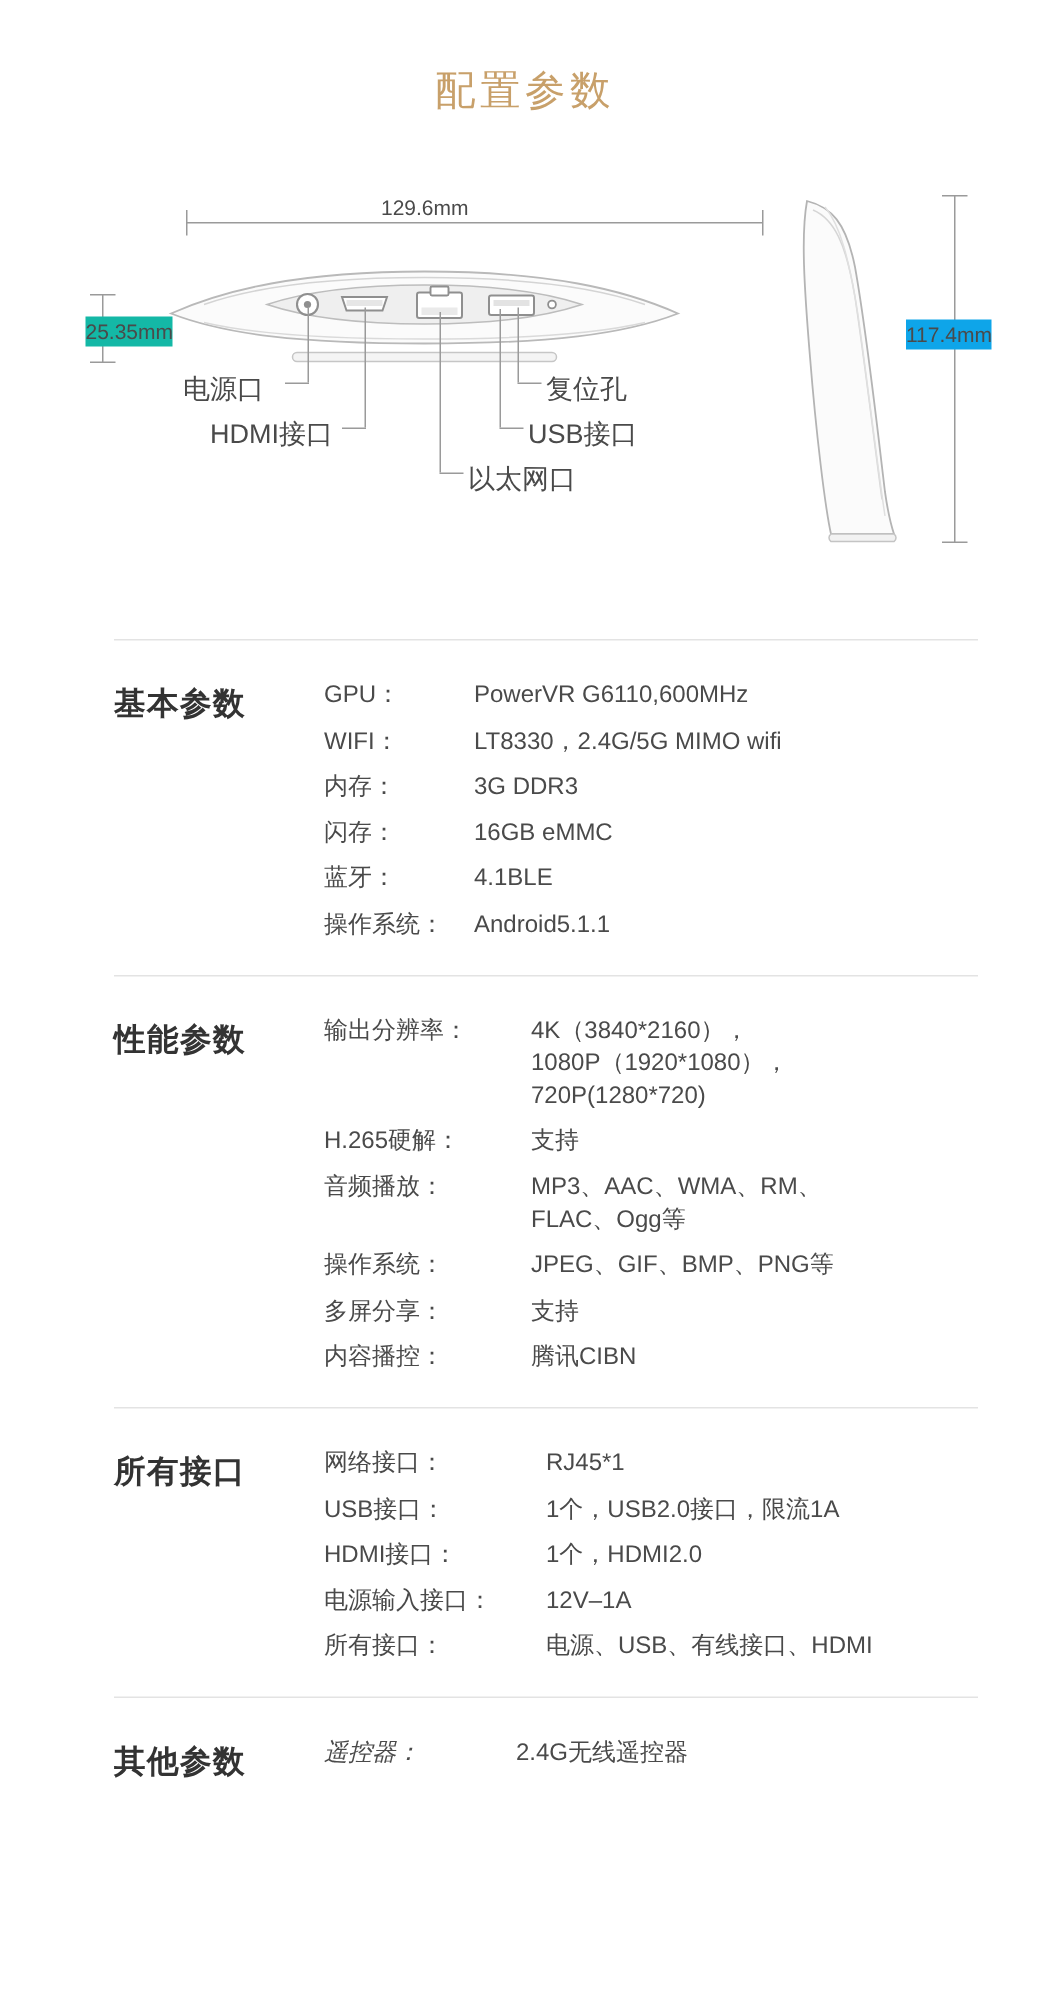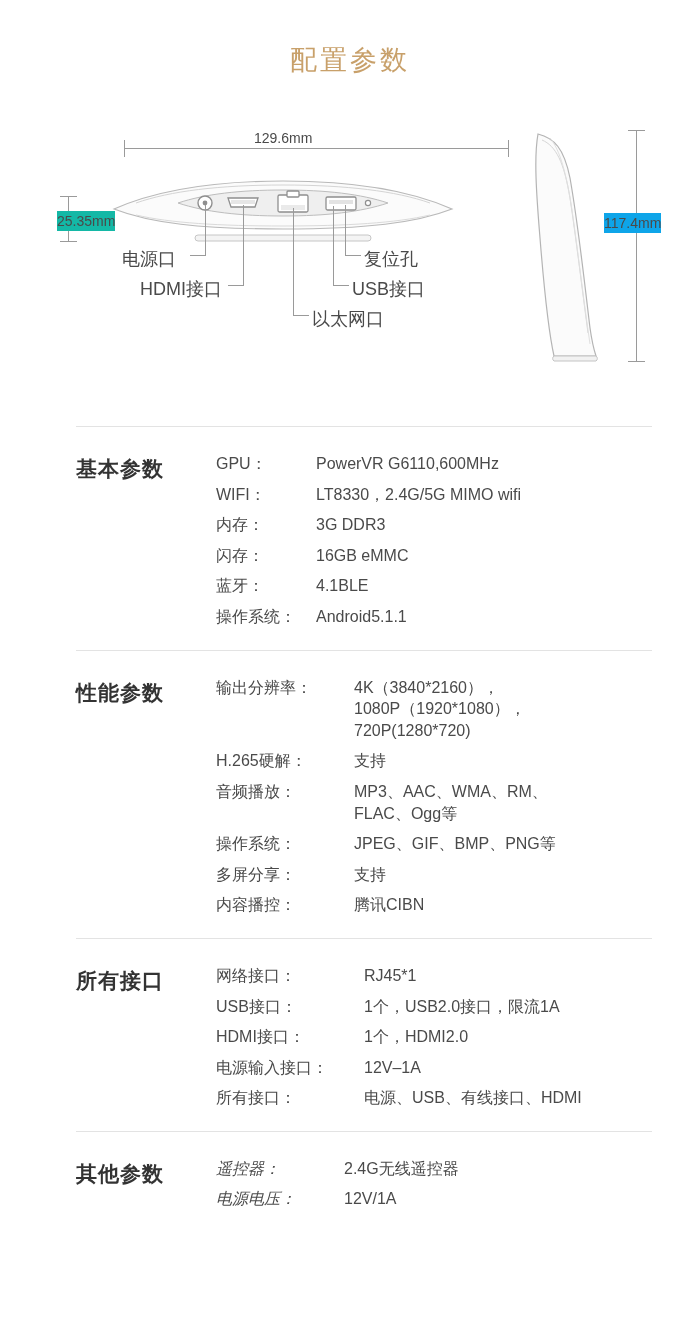--- a/index.html
+++ b/index.html
@@ -282,20 +282,16 @@
     </div>
   </div>
 
   <div class="spec-section">
     <div class="spec-title">其他参数</div>
     <div class="spec-rows k-w-120">
       <div class="spec-row">
         <div class="spec-key">遥控器：</div>
         <div class="spec-val">2.4G无线遥控器</div>
       </div>
-      <div class="spec-row">
-        <div class="spec-key">电源电压：</div>
-        <div class="spec-val">12V/1A</div>
-      </div>
     </div>
   </div>
 
 </div>
 
 </body></html>

